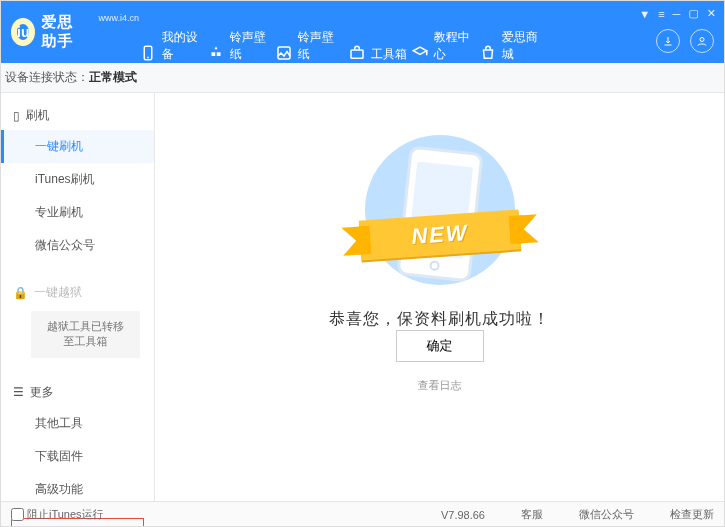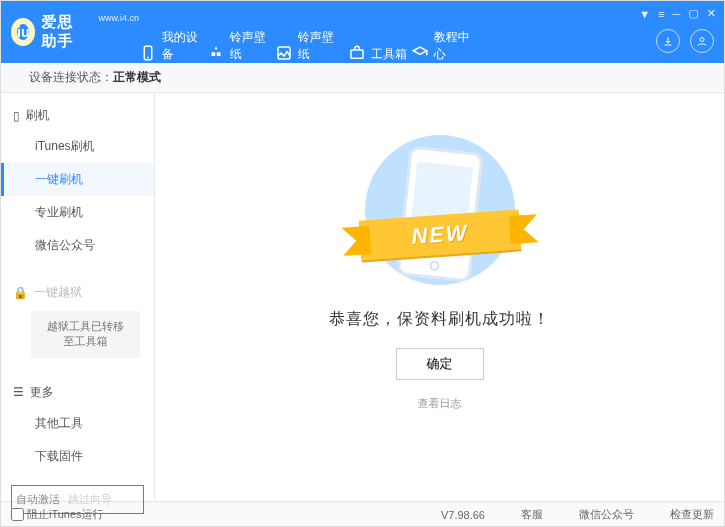--- a/index.html
+++ b/index.html
@@ -14,40 +14,40 @@
 .nav { display: flex; height: 62px; }
 .nav-item { width: 68px; display: flex; flex-direction: row; align-items: flex-end; justify-content: center; cursor: pointer; font-size: 12px; gap: 4px; }
 .nav-item.active { background: #1a7aee; }
 .nav-icon { width: 20px; height: 20px; display: flex; align-items: center; justify-content: center; }
 .nav-icon svg { width: 18px; height: 18px; }
 .header-right { position: absolute; right: 8px; top: 6px; display: flex; gap: 8px; font-size: 11px; align-items: center; }
 .header-right-bottom { position: absolute; right: 10px; top: 28px; display: flex; gap: 10px; }
 .circ-btn { width: 24px; height: 24px; border: 1.5px solid rgba(255,255,255,0.7); border-radius: 50%; display: flex; align-items: center; justify-content: center; cursor: pointer; }
 .win-btn { cursor: pointer; opacity: 0.9; }
 
-.status-bar { height: 30px; background: #f7f8f9; border-bottom: 1px solid #e8e8e8; display: flex; align-items: center; padding: 0 28px; font-size: 12px; color: #555; }
+.status-bar { height: 30px; background: #f7f8f9; border-bottom: 1px solid #e8e8e8; display: flex; align-items: center; padding: 0 4px; font-size: 12px; color: #555; }
 .status-bar .mode { color: #333; font-weight: bold; }
 
 .body { display: flex; height: 408px; }
 .sidebar { width: 154px; border-right: 1px solid #e8e8e8; display: flex; flex-direction: column; background: #fff; }
 .side-section { padding: 8px 0; }
 .side-section-title { display: flex; align-items: center; gap: 6px; padding: 6px 12px; color: #555; font-size: 12px; }
 .side-section-title.locked { color: #bbb; }
 .side-item { padding: 8px 12px 8px 34px; font-size: 12px; color: #555; cursor: pointer; }
 .side-item.active { color: #2b8bff; border-left: 3px solid #2b8bff; background: #f3f8ff; padding-left: 31px; }
 .side-item.block { background: #f5f5f5; padding: 8px 14px; margin: 4px 14px 4px 30px; text-align: center; color: #777; line-height: 1.4; font-size: 11px; cursor: default; }
 .highlight-box { border: 1.5px solid #e74c3c; margin: 4px 10px; padding: 6px 4px; display: flex; gap: 8px; align-items: center; }
 .cbx { display: flex; align-items: center; gap: 3px; font-size: 11px; color: #888; }
 .cbx.disabled { color: #ccc; }
 .cbx input { margin:0; }
 
 .main { flex: 1; display: flex; flex-direction: column; align-items: center; justify-content: flex-start; padding-top: 30px; }
 .illust { width: 200px; height: 180px; position: relative; }
 .success-text { font-size: 16px; color: #333; margin-top: 6px; letter-spacing: 1px; }
-.ok-btn { border: 1px solid #ccc; padding: 6px 30px; margin-top: 18px; cursor: pointer; background: #fff; font-size: 13px; }
+.ok-btn { border: 1px solid #ccc; padding: 6px 30px; cursor: pointer; background: #fff; font-size: 13px; }
 .log-link { color: #999; font-size: 11px; margin-top: 16px; cursor: pointer; }
 
 .footer { height: 26px; border-top: 1px solid #e5e5e5; display: flex; align-items: center; padding: 0 10px; font-size: 11px; color: #666; justify-content: space-between; background: #fafafa; }
 .footer-left { display: flex; align-items: center; gap: 4px; }
 .footer-right { display: flex; align-items: center; gap: 36px; }
 
 
 .phone-bg { position:absolute; width: 150px; height: 150px; background: #bfe1ff; border-radius: 50%; left: 25px; top: 12px; }
 .phone { position: absolute; width: 74px; height: 130px; background: #fff; border: 3px solid #dde8f4; border-radius: 10px; left: 63px; top: 26px; transform: rotate(6deg); }
 .phone-screen { position: absolute; top: 12px; left: 6px; right: 6px; bottom: 20px; background: #e8f3ff; border-radius: 3px; }
@@ -107,20 +107,29 @@
     </div>
     <div class="nav-item">
       <span class="nav-icon">
           <svg viewBox="0 0 24 24" fill="none" stroke="#fff" stroke-width="2">
             <path d="M3 9l9-5 9 5-9 5-9-5z"></path>
             <path d="M21 9v6"></path>
           </svg>
         </span>
       <span>教程中心</span>
     </div>
+    <div class="nav-item">
+      <span class="nav-icon">
+          <svg viewBox="0 0 24 24" fill="none" stroke="#fff" stroke-width="2">
+            <path d="M6 8h12l-1 11H7L6 8z"></path>
+            <path d="M9 8V6a3 3 0 016 0v2"></path>
+          </svg>
+        </span>
+      <span>爱思商城</span>
+    </div>
   </div>
   <div class="header-right">
     <span class="win-btn">▼</span>
     <span class="win-btn">≡</span>
     <span class="win-btn">─</span>
     <span class="win-btn">▢</span>
     <span class="win-btn">✕</span>
   </div>
   <div class="header-right-bottom">
     <div class="circ-btn">
@@ -142,39 +151,40 @@
   <span class="mode">正常模式</span>
 </div>
 
 <div class="body">
   <div class="sidebar">
     <div class="side-section">
       <div class="side-section-title">
         <span>▯</span>
         <span>刷机</span>
       </div>
+      <div class="side-item active">一键刷机</div>
       <div class="side-item">iTunes刷机</div>
-      <div class="side-item active">一键刷机</div>
       <div class="side-item">专业刷机</div>
       <div class="side-item">微信公众号</div>
     </div>
     <div class="side-section">
       <div class="side-section-title locked">
         <span>🔒</span>
         <span>一键越狱</span>
       </div>
       <div class="side-item block">越狱工具已转移至工具箱</div>
     </div>
     <div class="side-section">
       <div class="side-section-title">
         <span>☰</span>
         <span>更多</span>
       </div>
       <div class="side-item">其他工具</div>
       <div class="side-item">下载固件</div>
+      <div class="side-item">高级功能</div>
     </div>
     <div style="flex:1"></div>
     <div class="highlight-box">
       <label class="cbx">
           <span>自动激活</span>
         </label>
       <label class="cbx disabled">
           <span>跳过向导</span>
         </label>
     </div>

